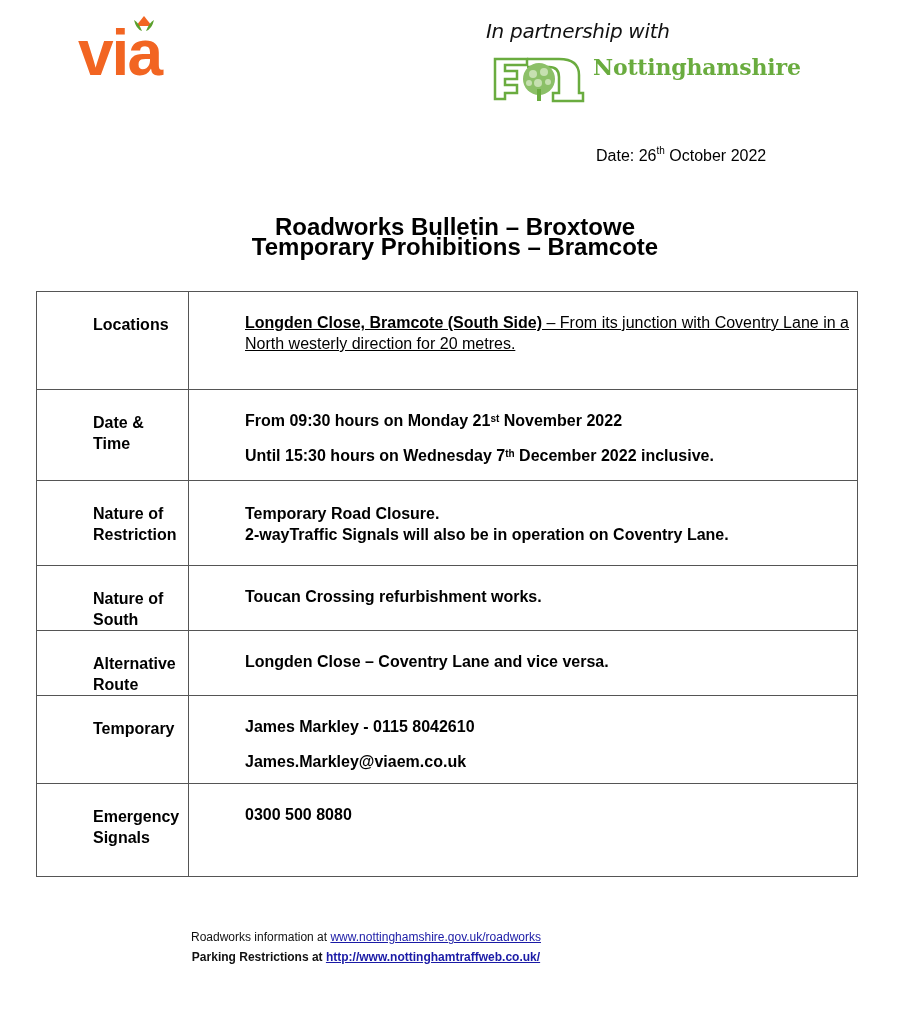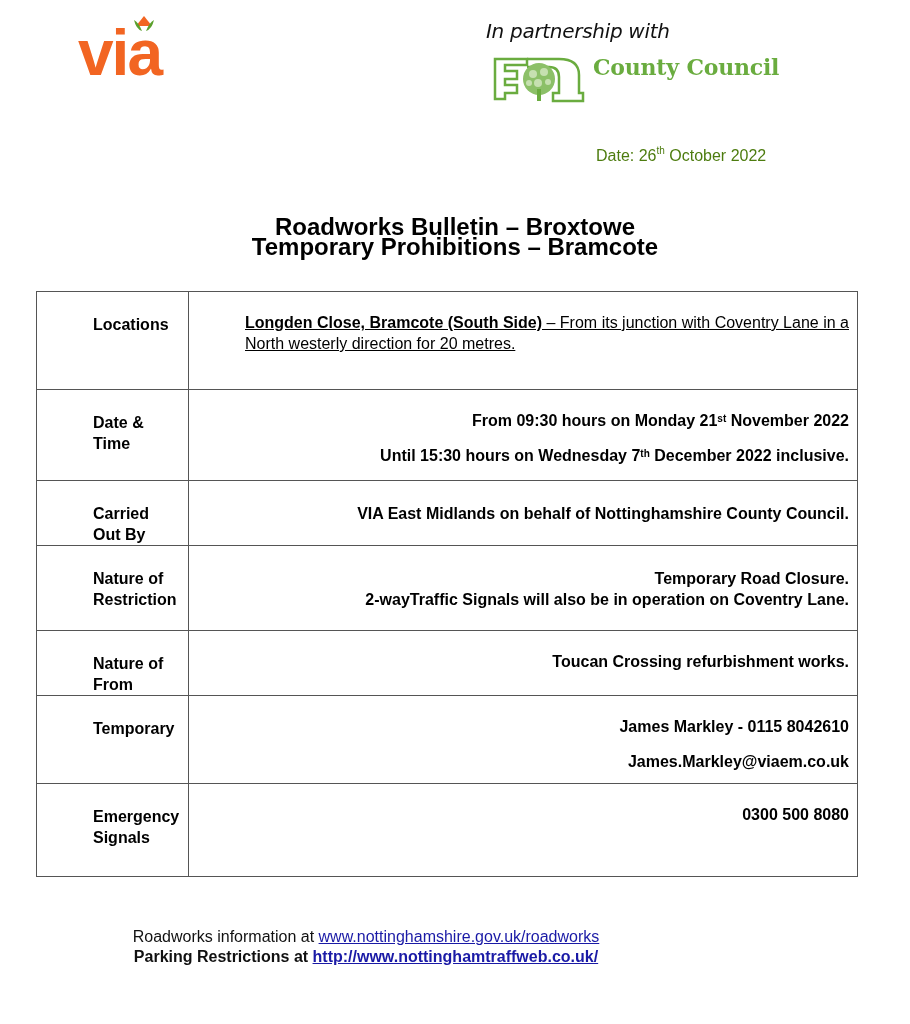--- a/index.html
+++ b/index.html
@@ -4,37 +4,37 @@
 <style>
   html, body { margin: 0; padding: 0; background: #ffffff; }
   body { width: 910px; height: 1024px; position: relative; overflow: hidden;
          font-family: "Liberation Sans", sans-serif; color: #000; }
   .via-logo { position: absolute; left: 78px; top: 12px; width: 130px; height: 70px; }
   .partner-text { position: absolute; left: 486px; top: 19px; font-family: "DejaVu Sans", sans-serif;
                   font-style: italic; font-size: 20px; color: #111; letter-spacing: -0.3px; }
   .ncc-emblem { position: absolute; left: 493px; top: 55px; width: 92px; height: 50px; }
   .ncc-name { position: absolute; left: 593px; top: 55px; font-family: "DejaVu Serif", serif;
               font-weight: bold; color: #6aac3f; font-size: 22px; line-height: 25px; letter-spacing: -0.2px; }
-  .date-line { position: absolute; left: 596px; top: 147px; font-size: 16px; color: #4d7c0f; text-align: center; }
+  .date-line { position: absolute; left: 596px; top: 147px; font-size: 16px; color: #000000; text-align: center; }
   .date-line sup, .cell sup { font-size: 10px; vertical-align: top; position: relative; top: -2px; }
   .title { position: absolute; left: 0; width: 910px; text-align: center; font-weight: bold;
            font-size: 24px; line-height: 32px; }
   .title.l1 { top: 211px; }
   .title.l2 { top: 231px; }
   table.bulletin { position: absolute; left: 36px; top: 291px; width: 822px; border-collapse: collapse;
                    table-layout: fixed; }
   table.bulletin td { border: 1.3px solid #555; vertical-align: top; padding: 0; }
   td.label-col { width: 151px; }
   .cell { font-size: 16px; line-height: 21px; margin-left: 48px; }
   .label { font-weight: bold; padding: 22px 8px 0 8px; }
   .value { padding: 20px 8px 0 8px; }
-  .bold { font-weight: bold; text-align: right; }
+  .bold { font-weight: bold; }
   .justify { text-align: justify; text-align-last: left; text-decoration: underline; }
   .gap { margin-top: 14px; }
-  .footer { position: absolute; left: 0; width: 732px; text-align: center; font-size: 16px; line-height: 20px; color: #111; }
+  .footer { position: absolute; left: 0; width: 732px; text-align: center; font-size: 12px; line-height: 20px; color: #111; }
   .footer.f1 { top: 927px; }
   .footer.f2 { top: 947px; font-weight: bold; }
   .footer a { color: #1a1aa6; text-decoration: underline; }
 </style>
 </head>
 <body>
 
 <svg class="via-logo" viewBox="0 0 130 70">
   <g>
     <path d="M58 14 L66 4 L74 14 Z" fill="#f26522"></path>
@@ -52,21 +52,21 @@
   <circle cx="46" cy="24" r="16" fill="#8cc068"></circle>
   <circle cx="40" cy="19" r="4" fill="#c6e0b0"></circle>
   <circle cx="51" cy="17" r="4" fill="#c6e0b0"></circle>
   <circle cx="45" cy="28" r="4" fill="#c6e0b0"></circle>
   <circle cx="55" cy="27" r="3" fill="#c6e0b0"></circle>
   <circle cx="36" cy="28" r="3" fill="#c6e0b0"></circle>
   <rect x="44" y="34" width="4" height="12" fill="#6aac3f"></rect>
 </svg>
 
 <div class="ncc-name">
-  <div>County Council</div>
+  <div>Nottinghamshire</div>
 </div>
 
 <div class="date-line"><span>Date: 26</span><sup>th</sup><span> October 2022</span></div>
 
 <div class="title l1">Roadworks Bulletin – Broxtowe</div>
 <div class="title l2">Temporary Prohibitions – Bramcote</div>
 
 <table class="bulletin">
   <tbody>
       <tr style="height:98px">
@@ -81,51 +81,54 @@
     <td>
           <div class="cell label">Date &amp; Time</div>
         </td>
     <td>
           <div class="cell value bold">
       <div><span>From 09:30 hours on Monday 21</span><sup>st</sup><span> November 2022</span></div>
       <div class="gap"><span>Until 15:30 hours on Wednesday 7</span><sup>th</sup><span> December 2022 inclusive.</span></div>
     </div>
         </td>
   </tr>
-  <tr style="height:63px">
-    <td>
-          <div class="cell label">Carried Out By</div>
-        </td>
-    <td>
-          <div class="cell value bold" style="padding-top:22px">VIA East Midlands on behalf of Nottinghamshire County Council.</div>
-        </td>
-  </tr>
   <tr style="height:85px">
     <td>
           <div class="cell label">
             <div>Nature of</div>
             <div>Restriction</div>
           </div>
         </td>
     <td>
           <div class="cell value bold" style="padding-top:22px">
             <div>Temporary Road Closure.</div>
             <div>2-wayTraffic Signals will also be in operation on Coventry Lane.</div>
           </div>
         </td>
   </tr>
   <tr style="height:64px">
     <td>
           <div class="cell label">
             <div>Nature of</div>
-            <div>From</div>
+            <div>South</div>
           </div>
         </td>
     <td>
           <div class="cell value bold">Toucan Crossing refurbishment works.</div>
+        </td>
+  </tr>
+  <tr style="height:64px">
+    <td>
+          <div class="cell label">
+            <div>Alternative</div>
+            <div>Route</div>
+          </div>
+        </td>
+    <td>
+          <div class="cell value bold">Longden Close – Coventry Lane and vice versa.</div>
         </td>
   </tr>
   <tr style="height:88px">
     <td>
           <div class="cell label">Temporary</div>
         </td>
     <td>
           <div class="cell value bold">
       <div>James Markley - 0115 8042610</div>
       <div class="gap">James.Markley@viaem.co.uk</div>

